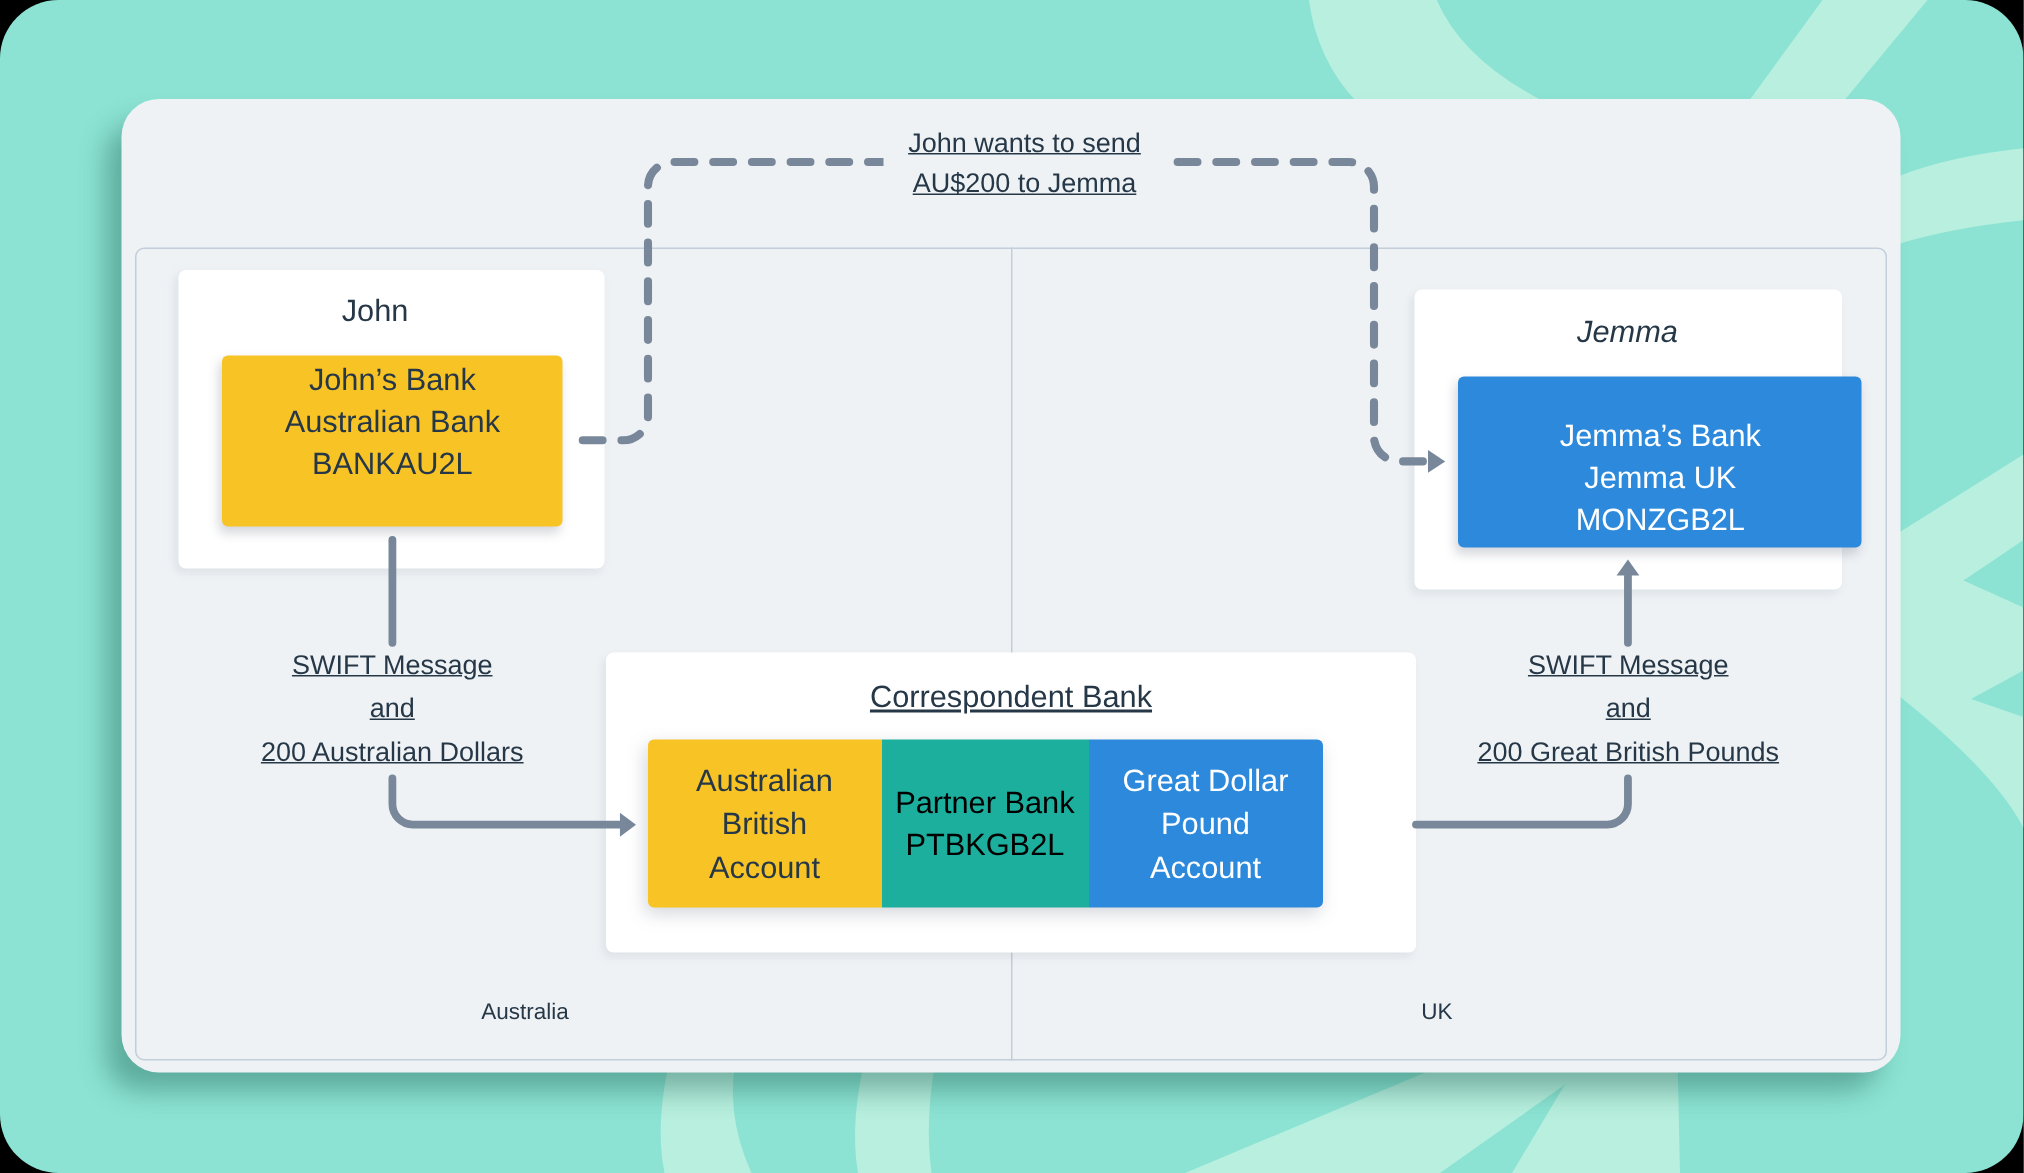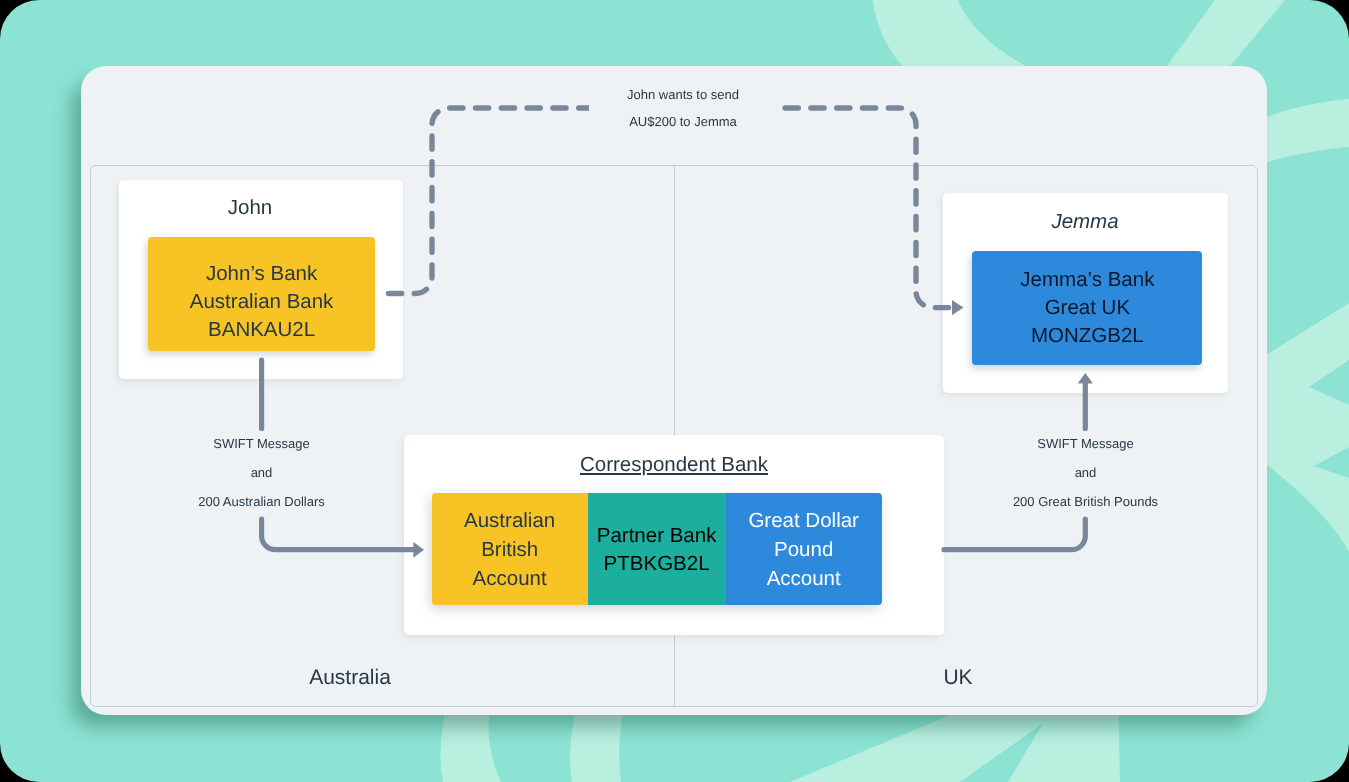--- a/index.html
+++ b/index.html
@@ -29,52 +29,52 @@
            box-shadow:-2px 3px 6px rgba(100,120,140,0.13); }
   .etitle { position:absolute; text-align:center;
             font-size:20.5px; color:#263847; }
   .chip { position:absolute; border-radius:4px; text-align:center;
           box-shadow:-2px 4px 7px rgba(60,70,90,0.22); }
   .chip span { display:block; }
 
   #john-card { left:119.3px; top:180px; width:283.7px; height:199.2px; }
   #john-title { left:109px; top:196px; width:282px; }
   #john-chip { left:148.2px; top:237px; width:226.8px; height:113.8px; background:#F8C325;
-               color:#263847; font-size:20.5px; padding-top:23px; line-height:28.1px; }
+               color:#263847; font-size:20.5px; padding-top:3px; line-height:28.1px; }
 
   #jemma-card { left:943.3px; top:193.2px; width:285px; height:199.7px; }
   #jemma-title { left:941px; top:210px; width:288px;font-style:italic; }
-  #jemma-chip { left:972.4px; top:251px; width:230px; height:114px; background:#2C89DB;
-                color:#0f172a; font-size:20.5px; padding-top:15px; line-height:28.2px; }
+  #jemma-chip { left:972.4px; top:251px; width:269px; height:114px; background:#2C89DB;
+                color:#ffffff; font-size:20.5px; padding-top:26px; line-height:28.2px; }
 
   
   #cb-card { left:404px; top:435px; width:540px; height:200px; }
   #cb-title { left:404px; top:453px; width:540px;text-decoration:underline; }
   #cb-row { position:absolute; left:431.7px; top:493px; width:484.3px; height:112px;
             display:flex; z-index:8; filter:drop-shadow(-2px 4px 6px rgba(60,70,90,0.22)); }
   #cb-row > div { display:flex; align-items:center; justify-content:center;
                   text-align:center; font-size:20.5px; line-height:28.6px;
                   padding-top:2.5px; }
   #cb-aud { width:155.9px; background:#F8C325; color:#263847;
             border-radius:4px 0 0 4px; }
   #cb-mid { width:138px; background:#1CAF9E; color:#000000; }
   #cb-gbp { width:156.2px; background:#2C89DB; color:#fff;
             border-radius:0 4px 4px 0; }
   #cb-row span { display:block; }
 
   
-  .flab { position:absolute; text-align:center; font-size:13px; color:#263847;
-          line-height:29px; }
+  .flab { position:absolute; text-align:center; font-size:18px; color:#263847;
+          line-height:29px;text-decoration:underline; }
   #lab-top { background:#EFF2F5; }
   #lab-left { left:131px; top:429px; width:261px; }
   #lab-right { left:955px; top:429px; width:261px; }
   #lab-top { left:589px; top:82px; width:188px; line-height:26.8px; }
 
   
-  .country { position:absolute; text-align:center; font-size:21px; color:#263847; }
+  .country { position:absolute; text-align:center; font-size:15px; color:#263847; }
   #c-au { left:230px; top:666px; width:240px; }
   #c-uk { left:838px; top:666px; width:240px; }
 
   
   #conn { position:absolute; left:0; top:0; width:1349px; height:782px;
           pointer-events:none; z-index:5; }
   .ecard { z-index:2; }
   .etitle { z-index:8; }
   .chip { z-index:8; }
   .flab { z-index:8; }
@@ -136,21 +136,21 @@
   <div class="chip" id="john-chip">
     <span>John’s Bank</span>
     <span>Australian Bank</span>
     <span>BANKAU2L</span>
   </div>
 
   <div class="ecard" id="jemma-card"></div>
   <div class="etitle" id="jemma-title">Jemma</div>
   <div class="chip" id="jemma-chip">
     <span>Jemma’s Bank</span>
-    <span>Great UK</span>
+    <span>Jemma UK</span>
     <span>MONZGB2L</span>
   </div>
 
   <div class="ecard" id="cb-card"></div>
   <div class="etitle" id="cb-title">Correspondent Bank</div>
   <div id="cb-row">
     <div id="cb-aud">
       <div>
         <span>Australian</span>
         <span>British</span>

